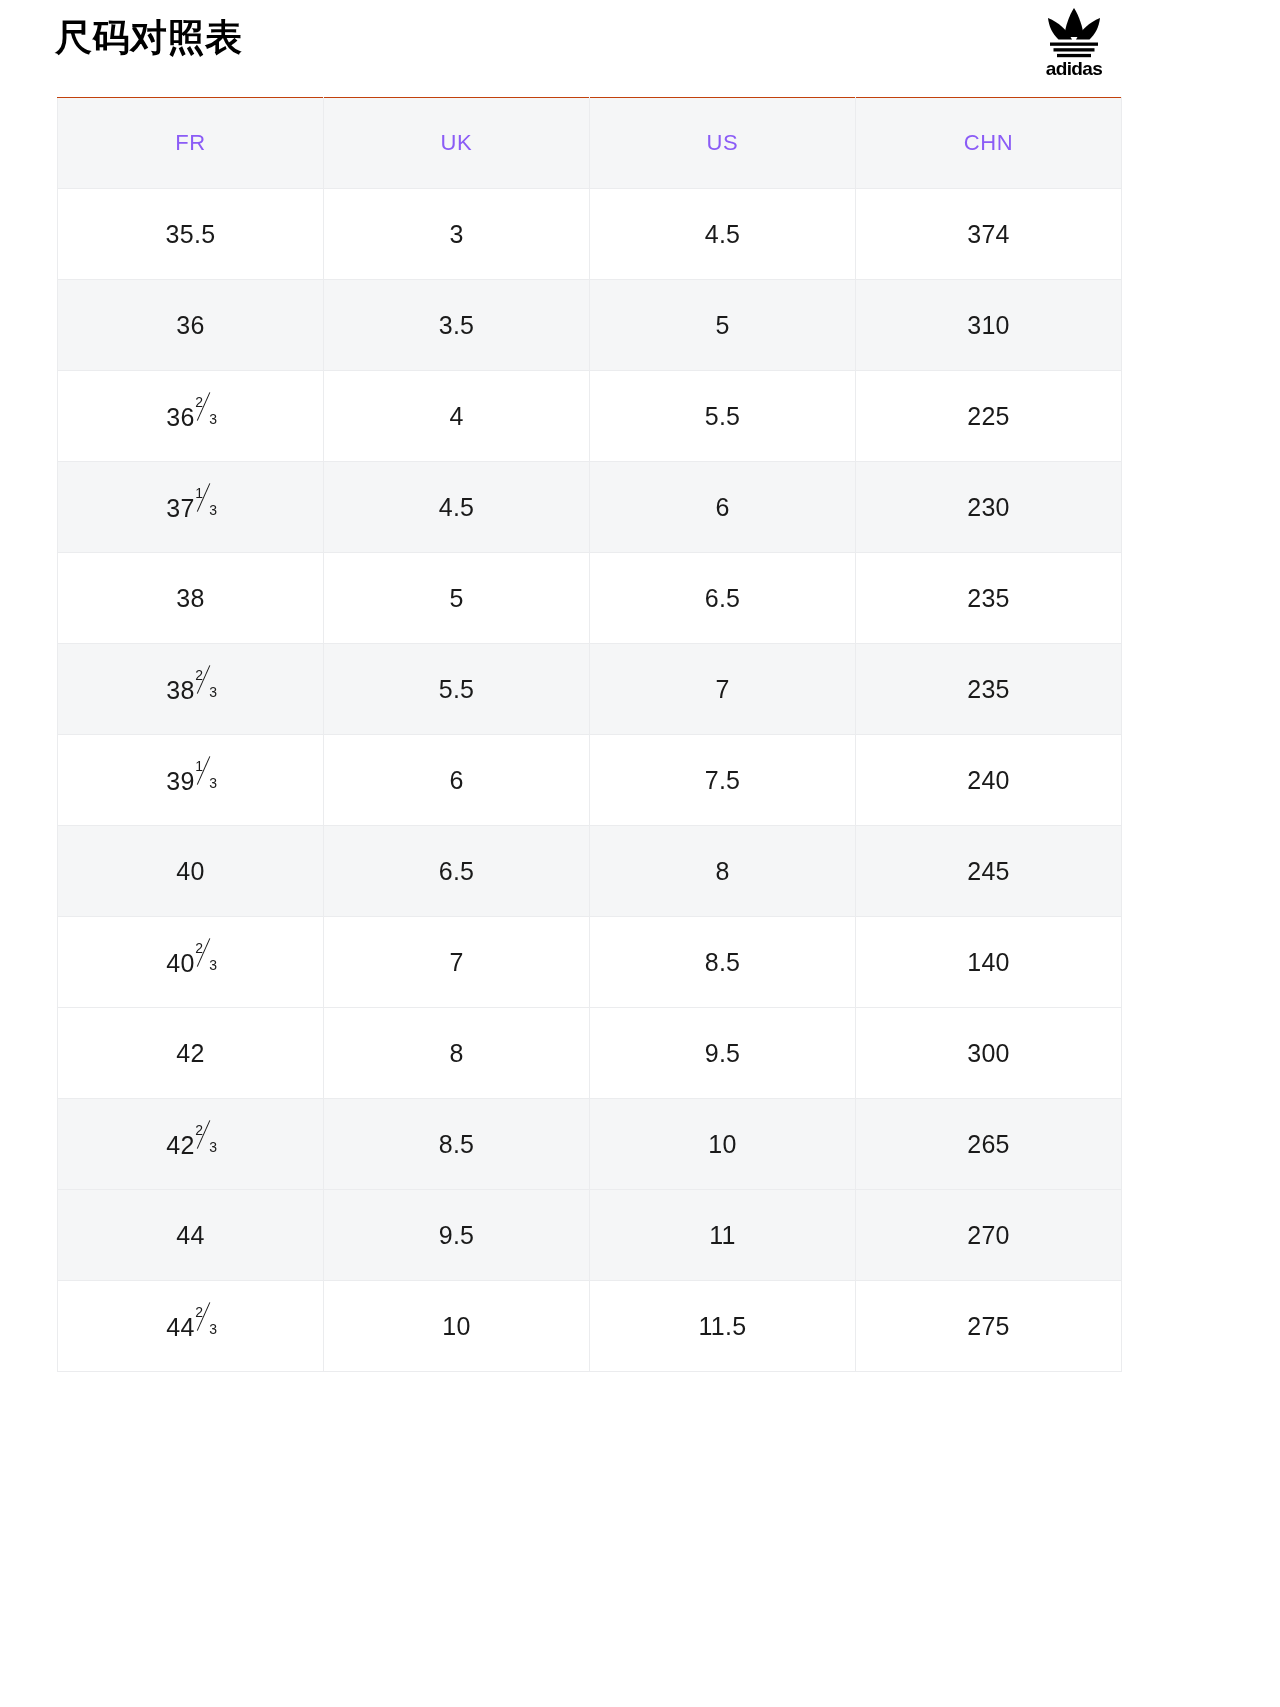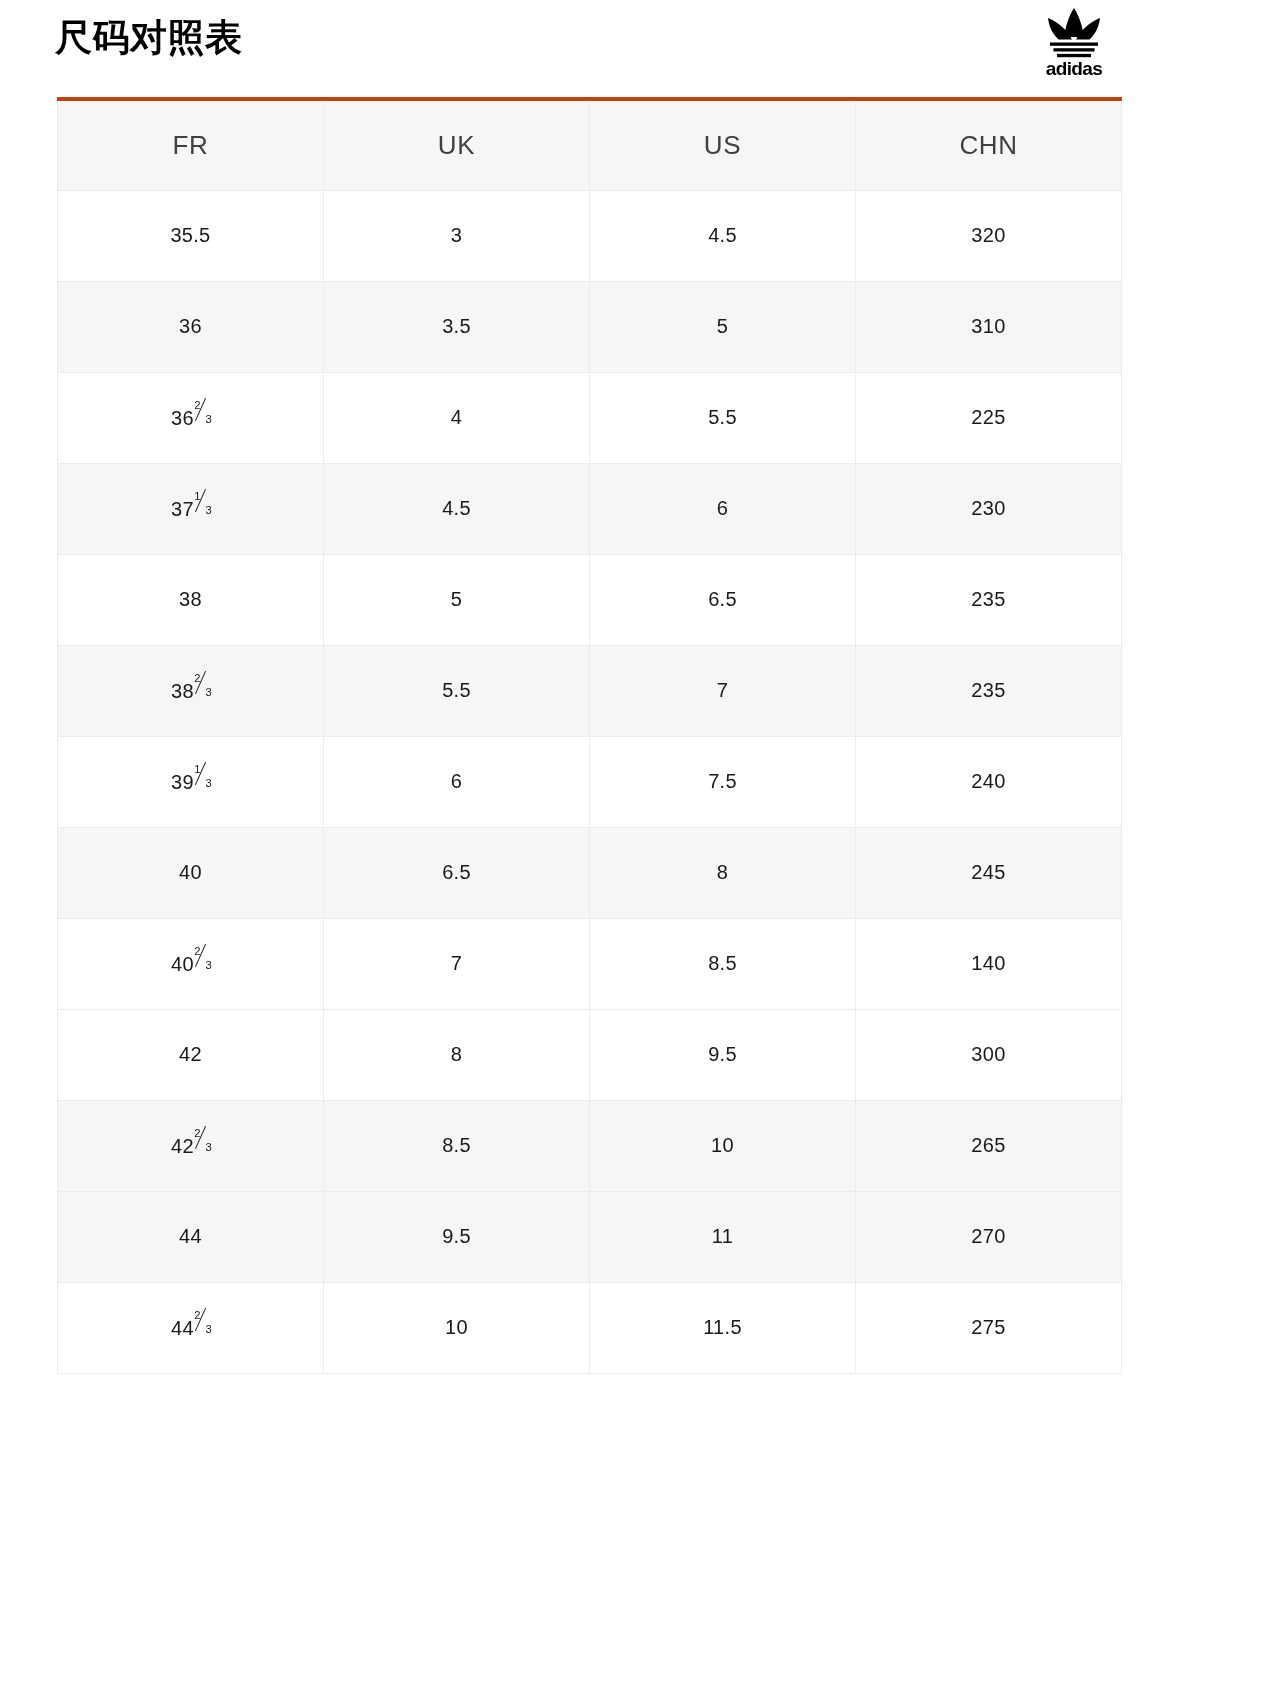--- a/index.html
+++ b/index.html
@@ -90,30 +90,30 @@
     font-weight: 400;
   }
 
   table.size-table th:last-child,
   table.size-table td:last-child {
     border-right: 1px solid #ebecee;
   }
 
   table.size-table thead th {
     background: #f5f6f7;
-    font-size: 26px;
+    font-size: 22px;
     letter-spacing: 0.6px;
-    color: #404040;
-    border-top: 4px solid #c2410c;
+    color: #8b5cf6;
+    border-top: 1px solid #c2410c;
     border-left: 1px solid #ebecee;
   }
   table.size-table thead th + th { border-left: none; }
 
   table.size-table tbody td {
-    font-size: 20px;
+    font-size: 25px;
     letter-spacing: 0.3px;
     border-left: 1px solid #ebecee;
   }
   table.size-table tbody td + td { border-left: none; }
 
   table.size-table tbody tr.row-odd td  { background: #ffffff; }
   table.size-table tbody tr.row-even td { background: #f5f6f7; }
 
   
   .val {
@@ -193,21 +193,21 @@
           <th>UK</th>
           <th>US</th>
           <th>CHN</th>
         </tr>
       </thead>
       <tbody id="table-body">
           <tr class="row-odd">
             <td><span class="val">35.5</span></td>
             <td>3</td>
             <td>4.5</td>
-            <td>320</td>
+            <td>374</td>
           </tr>
           <tr class="row-even">
             <td><span class="val">36</span></td>
             <td>3.5</td>
             <td>5</td>
             <td>310</td>
           </tr>
           <tr class="row-odd">
             <td><span class="val">36<span class="frac"><span class="num">2</span><span class="bar"></span><span class="den">3</span></span></span></td>
             <td>4</td>

